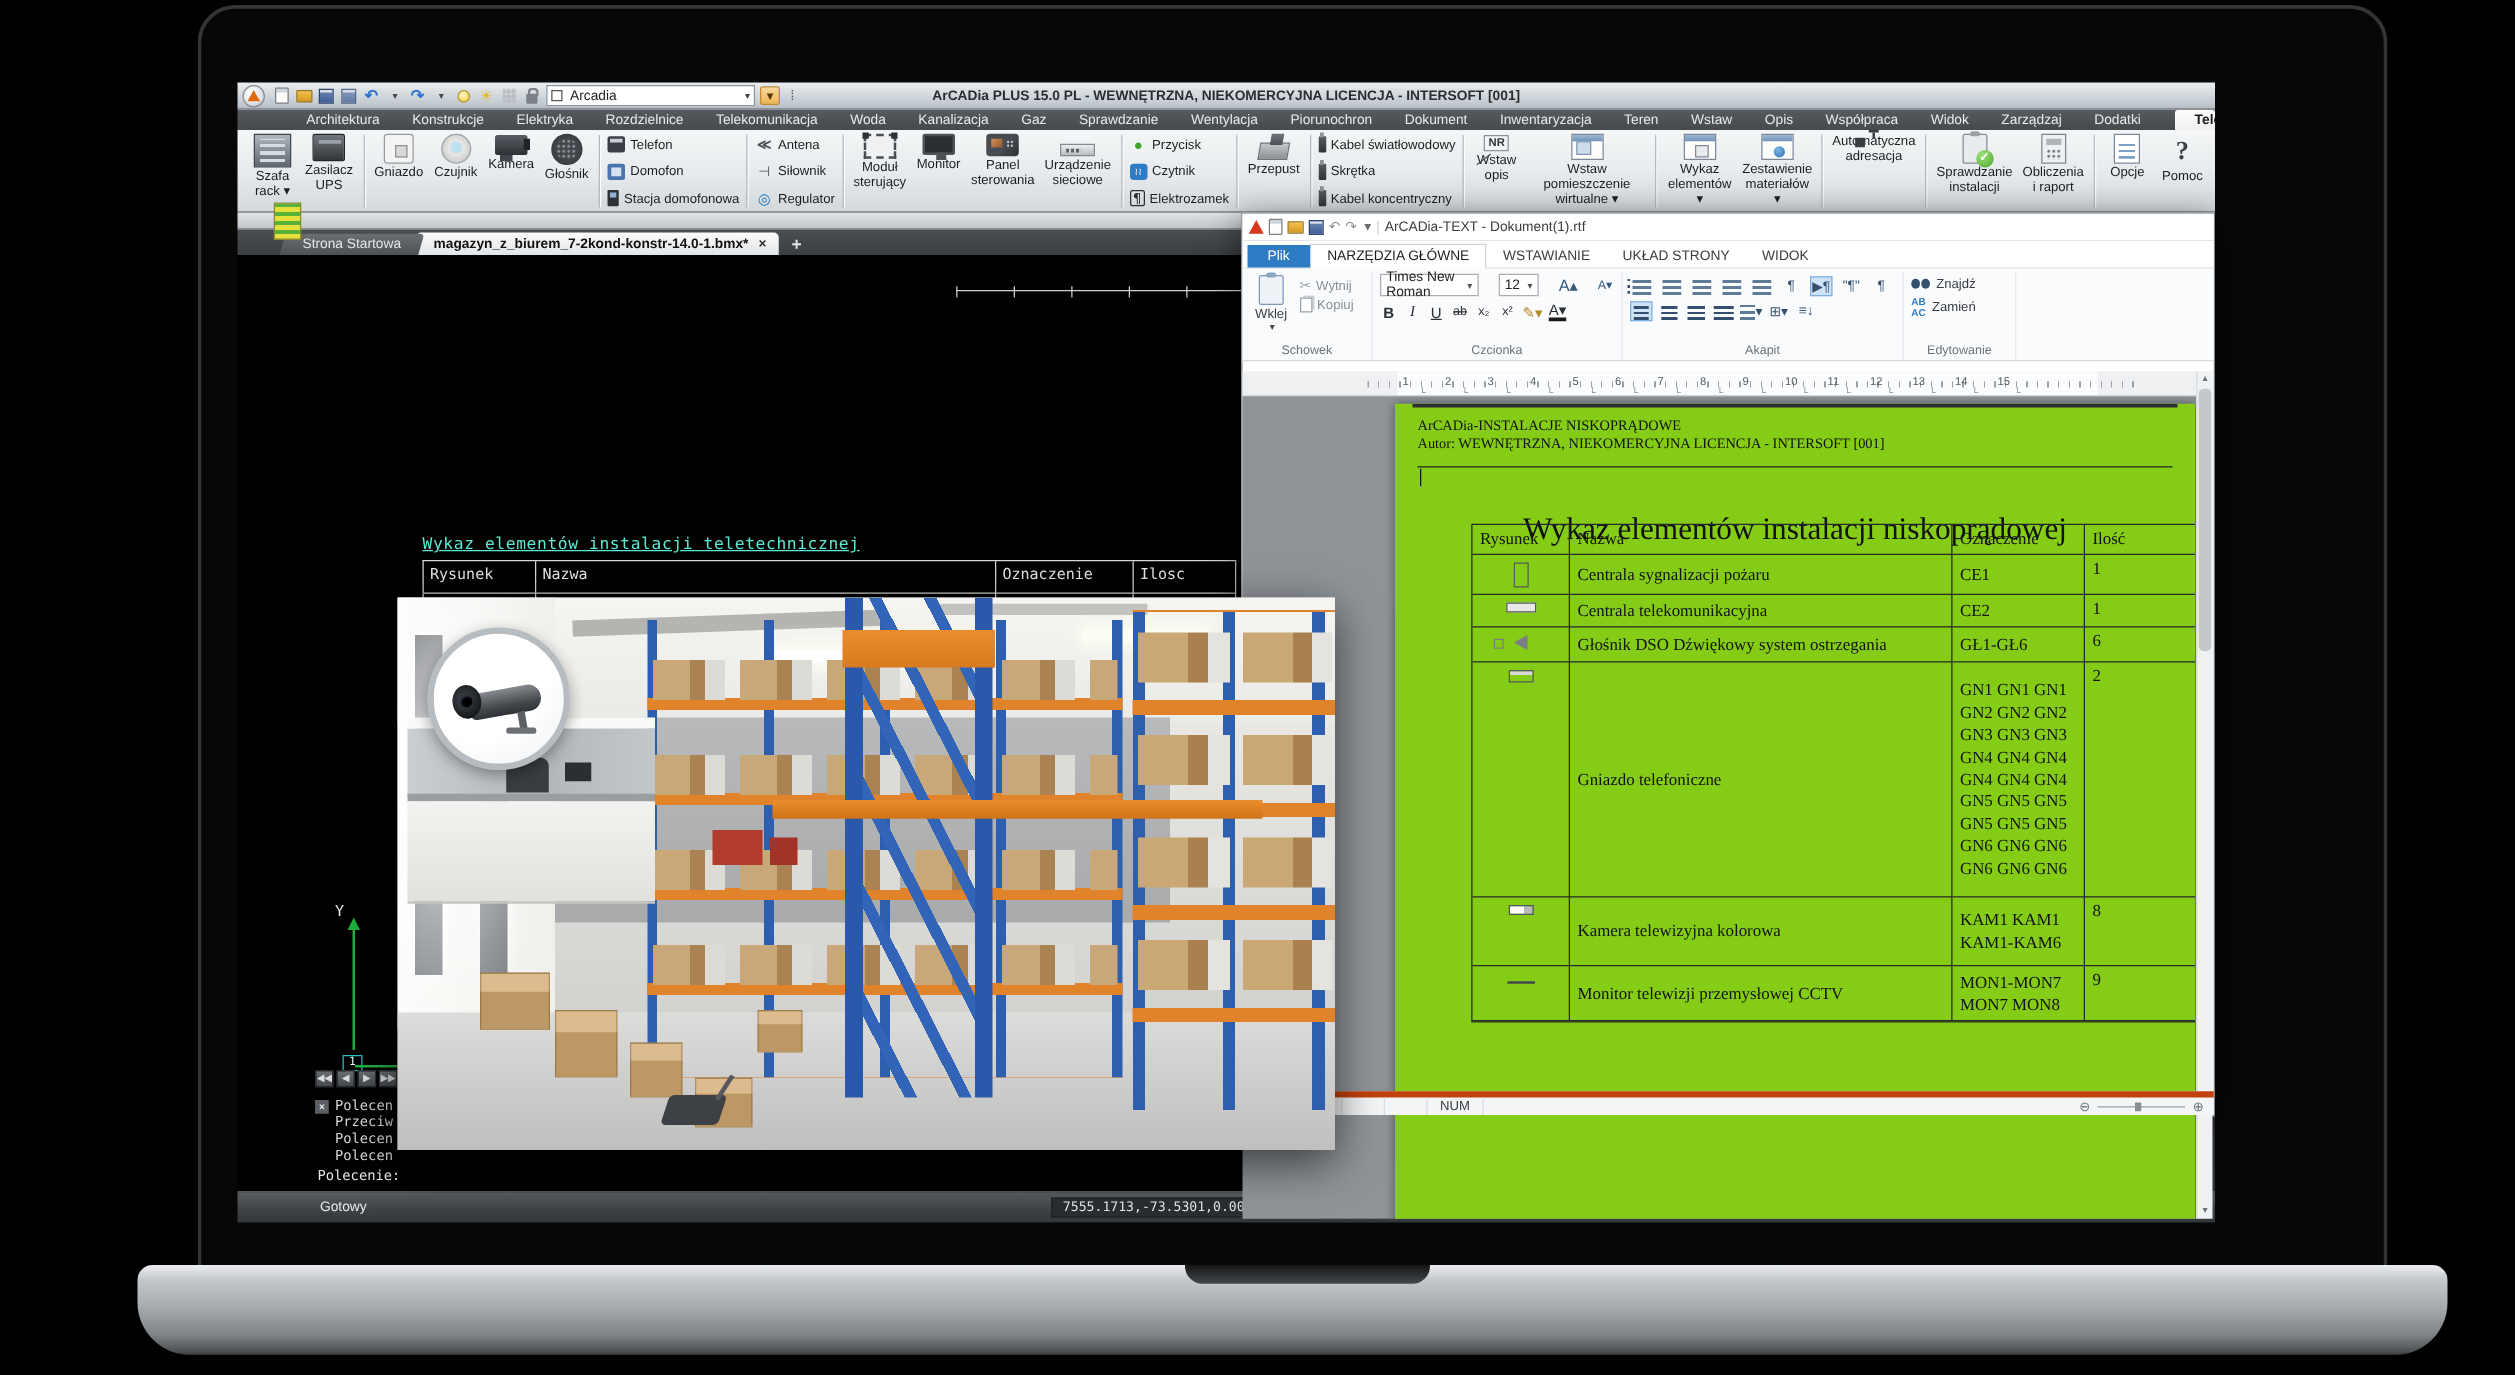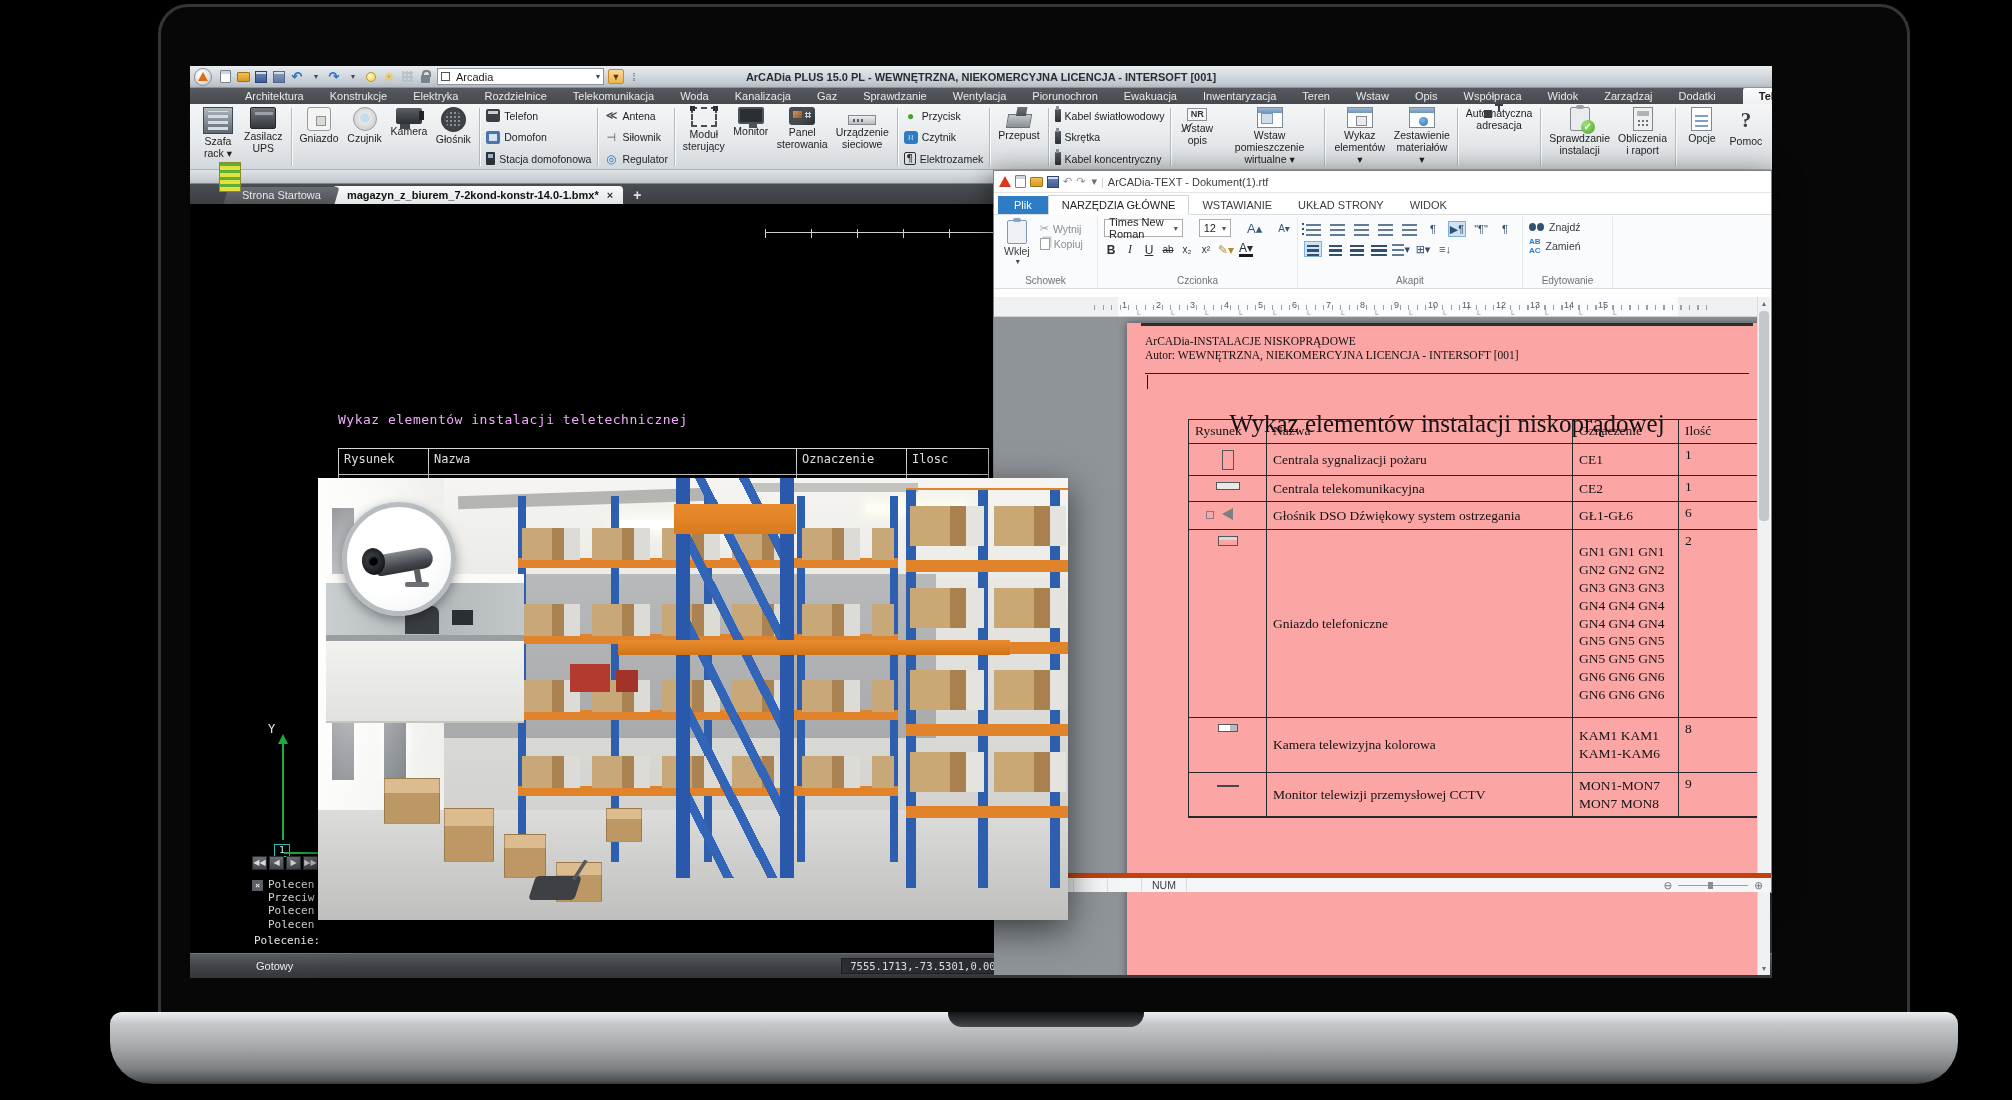--- a/index.html
+++ b/index.html
@@ -158,22 +158,22 @@
 
   #palette{position:absolute;left:29px;top:96px;width:22px;height:30px;z-index:3;
      background:repeating-linear-gradient(0deg,#e6e03c 0 4px,#58b23a 4px 7px);border:1px solid #8a8a2a;}
 
   
   #canvas{position:absolute;left:0;top:138px;width:100%;height:749px;background:#000;overflow:hidden;}
   #cadfrag{position:absolute;left:575px;top:28px;width:230px;height:10px;border-top:1px solid #cfd2d5;}
   #cadfrag i{position:absolute;top:-4px;width:1px;height:9px;background:#cfd2d5;}
 
   
-  #cadtitle{position:absolute;left:148px;top:208px;color:#f0abfc;font:13px "DejaVu Sans Mono",monospace;
-     letter-spacing:.5px;}
+  #cadtitle{position:absolute;left:148px;top:224px;color:#5eead4;font:13px "DejaVu Sans Mono",monospace;
+     text-decoration:underline;letter-spacing:.5px;}
   #cadgrid{position:absolute;left:148px;top:244px;display:grid;border:1px solid #d8d8d6;border-right:none;border-bottom:none;
      color:#e4e4e2;font:12px "DejaVu Sans Mono",monospace;}
   #cadgrid>div{border-right:1px solid #d8d8d6;border-bottom:1px solid #d8d8d6;padding:3px 5px;overflow:hidden;}
   .cic{display:flex;align-items:center;justify-content:center;}
   .cic-rect-tall i{width:15px;height:24px;border:1px solid #d8d8d6;display:block;}
   .cic-rect-flat i{width:34px;height:10px;border:1px solid #d8d8d6;display:block;}
   .cic-speaker i{width:0;height:0;border-top:11px solid transparent;border-bottom:11px solid transparent;border-right:16px solid #d8d8d6;display:block;position:relative;}
   .cic-speaker i::before{content:"";position:absolute;left:-24px;top:-5px;width:9px;height:10px;border:1px solid #d8d8d6;}
 
   
@@ -252,22 +252,22 @@
   
   #truler{position:absolute;left:0;top:126px;width:764px;height:20px;background:#eef0f1;border-bottom:1px solid #d0d3d6;overflow:hidden;}
   #truler .page-zone{position:absolute;left:124px;top:0;width:560px;height:20px;background:#fbfcfd;}
   #truler .ticks{position:absolute;left:100px;top:8px;width:620px;height:5px;
      background:repeating-linear-gradient(90deg,#9aa0a6 0 1px,transparent 1px 8.5px);}
   .rnum{position:absolute;top:3px;font-size:9px;color:#55595e;}
   .rtab{position:absolute;top:12px;font-size:7px;color:#8a9096;}
 
   
   #tpagearea{position:absolute;left:0;top:146px;width:764px;height:658px;background:#8f9499;overflow:hidden;}
-  #tpage{position:absolute;left:122px;top:6px;width:640px;height:700px;background:#fca5a5;box-shadow:0 0 8px rgba(0,0,0,.45);overflow:hidden;
-     font-family:"Liberation Serif",serif;color:#111;margin-left:11px;}
+  #tpage{position:absolute;left:122px;top:6px;width:640px;height:700px;background:#84cc16;box-shadow:0 0 8px rgba(0,0,0,.45);overflow:hidden;
+     font-family:"Liberation Serif",serif;color:#111;}
   #tpage .phead{margin:8px 18px 0;font-size:11.5px;line-height:1.25;}
   #tpage hr{border:none;border-top:1.5px solid #222;margin:10px 18px 0;}
   .cursorbar{position:absolute;left:20px;top:52px;width:1px;height:14px;background:#111;}
   #dtitle{margin-top:36px;text-align:center;font-size:25px;}
   #docgrid{position:absolute;left:61px;top:96px;display:grid;border:1px solid #26282a;
      font-size:13.5px;color:#131313;}
   #docgrid>div{border-right:1px solid #26282a;border-bottom:1px solid #26282a;padding:2px 6px;overflow:hidden;line-height:1.32;}
   #docgrid>div:nth-child(4n){border-right:none;}
   .dic{display:flex;align-items:flex-start;justify-content:center;padding-top:6px!important;}
   .dic i{display:block;}
@@ -412,21 +412,21 @@
       <span class="mtab" data-name="menu-tab-konstrukcje">Konstrukcje</span>
       <span class="mtab" data-name="menu-tab-elektryka">Elektryka</span>
       <span class="mtab" data-name="menu-tab-rozdzielnice">Rozdzielnice</span>
       <span class="mtab" data-name="menu-tab-telekomunikacja">Telekomunikacja</span>
       <span class="mtab" data-name="menu-tab-woda">Woda</span>
       <span class="mtab" data-name="menu-tab-kanalizacja">Kanalizacja</span>
       <span class="mtab" data-name="menu-tab-gaz">Gaz</span>
       <span class="mtab" data-name="menu-tab-ogrzewanie">Sprawdzanie</span>
       <span class="mtab" data-name="menu-tab-wentylacja">Wentylacja</span>
       <span class="mtab" data-name="menu-tab-piorunochron">Piorunochron</span>
-      <span class="mtab" data-name="menu-tab-ewakuacja">Ewakuacja</span>
+      <span class="mtab" data-name="menu-tab-ewakuacja">Dokument</span>
       <span class="mtab" data-name="menu-tab-inwentaryzacja">Inwentaryzacja</span>
       <span class="mtab" data-name="menu-tab-teren">Teren</span>
       <span class="mtab" data-name="menu-tab-wstaw">Wstaw</span>
       <span class="mtab" data-name="menu-tab-opis">Opis</span>
       <span class="mtab" data-name="menu-tab-współpraca">Współpraca</span>
       <span class="mtab" data-name="menu-tab-widok">Widok</span>
       <span class="mtab" data-name="menu-tab-zarządzaj">Zarządzaj</span>
       <span class="mtab" data-name="menu-tab-dodatki">Dodatki</span>
       <span class="mtab active-tab" data-name="menu-tab-teletechnika">Teletechnika</span>
     </div>

